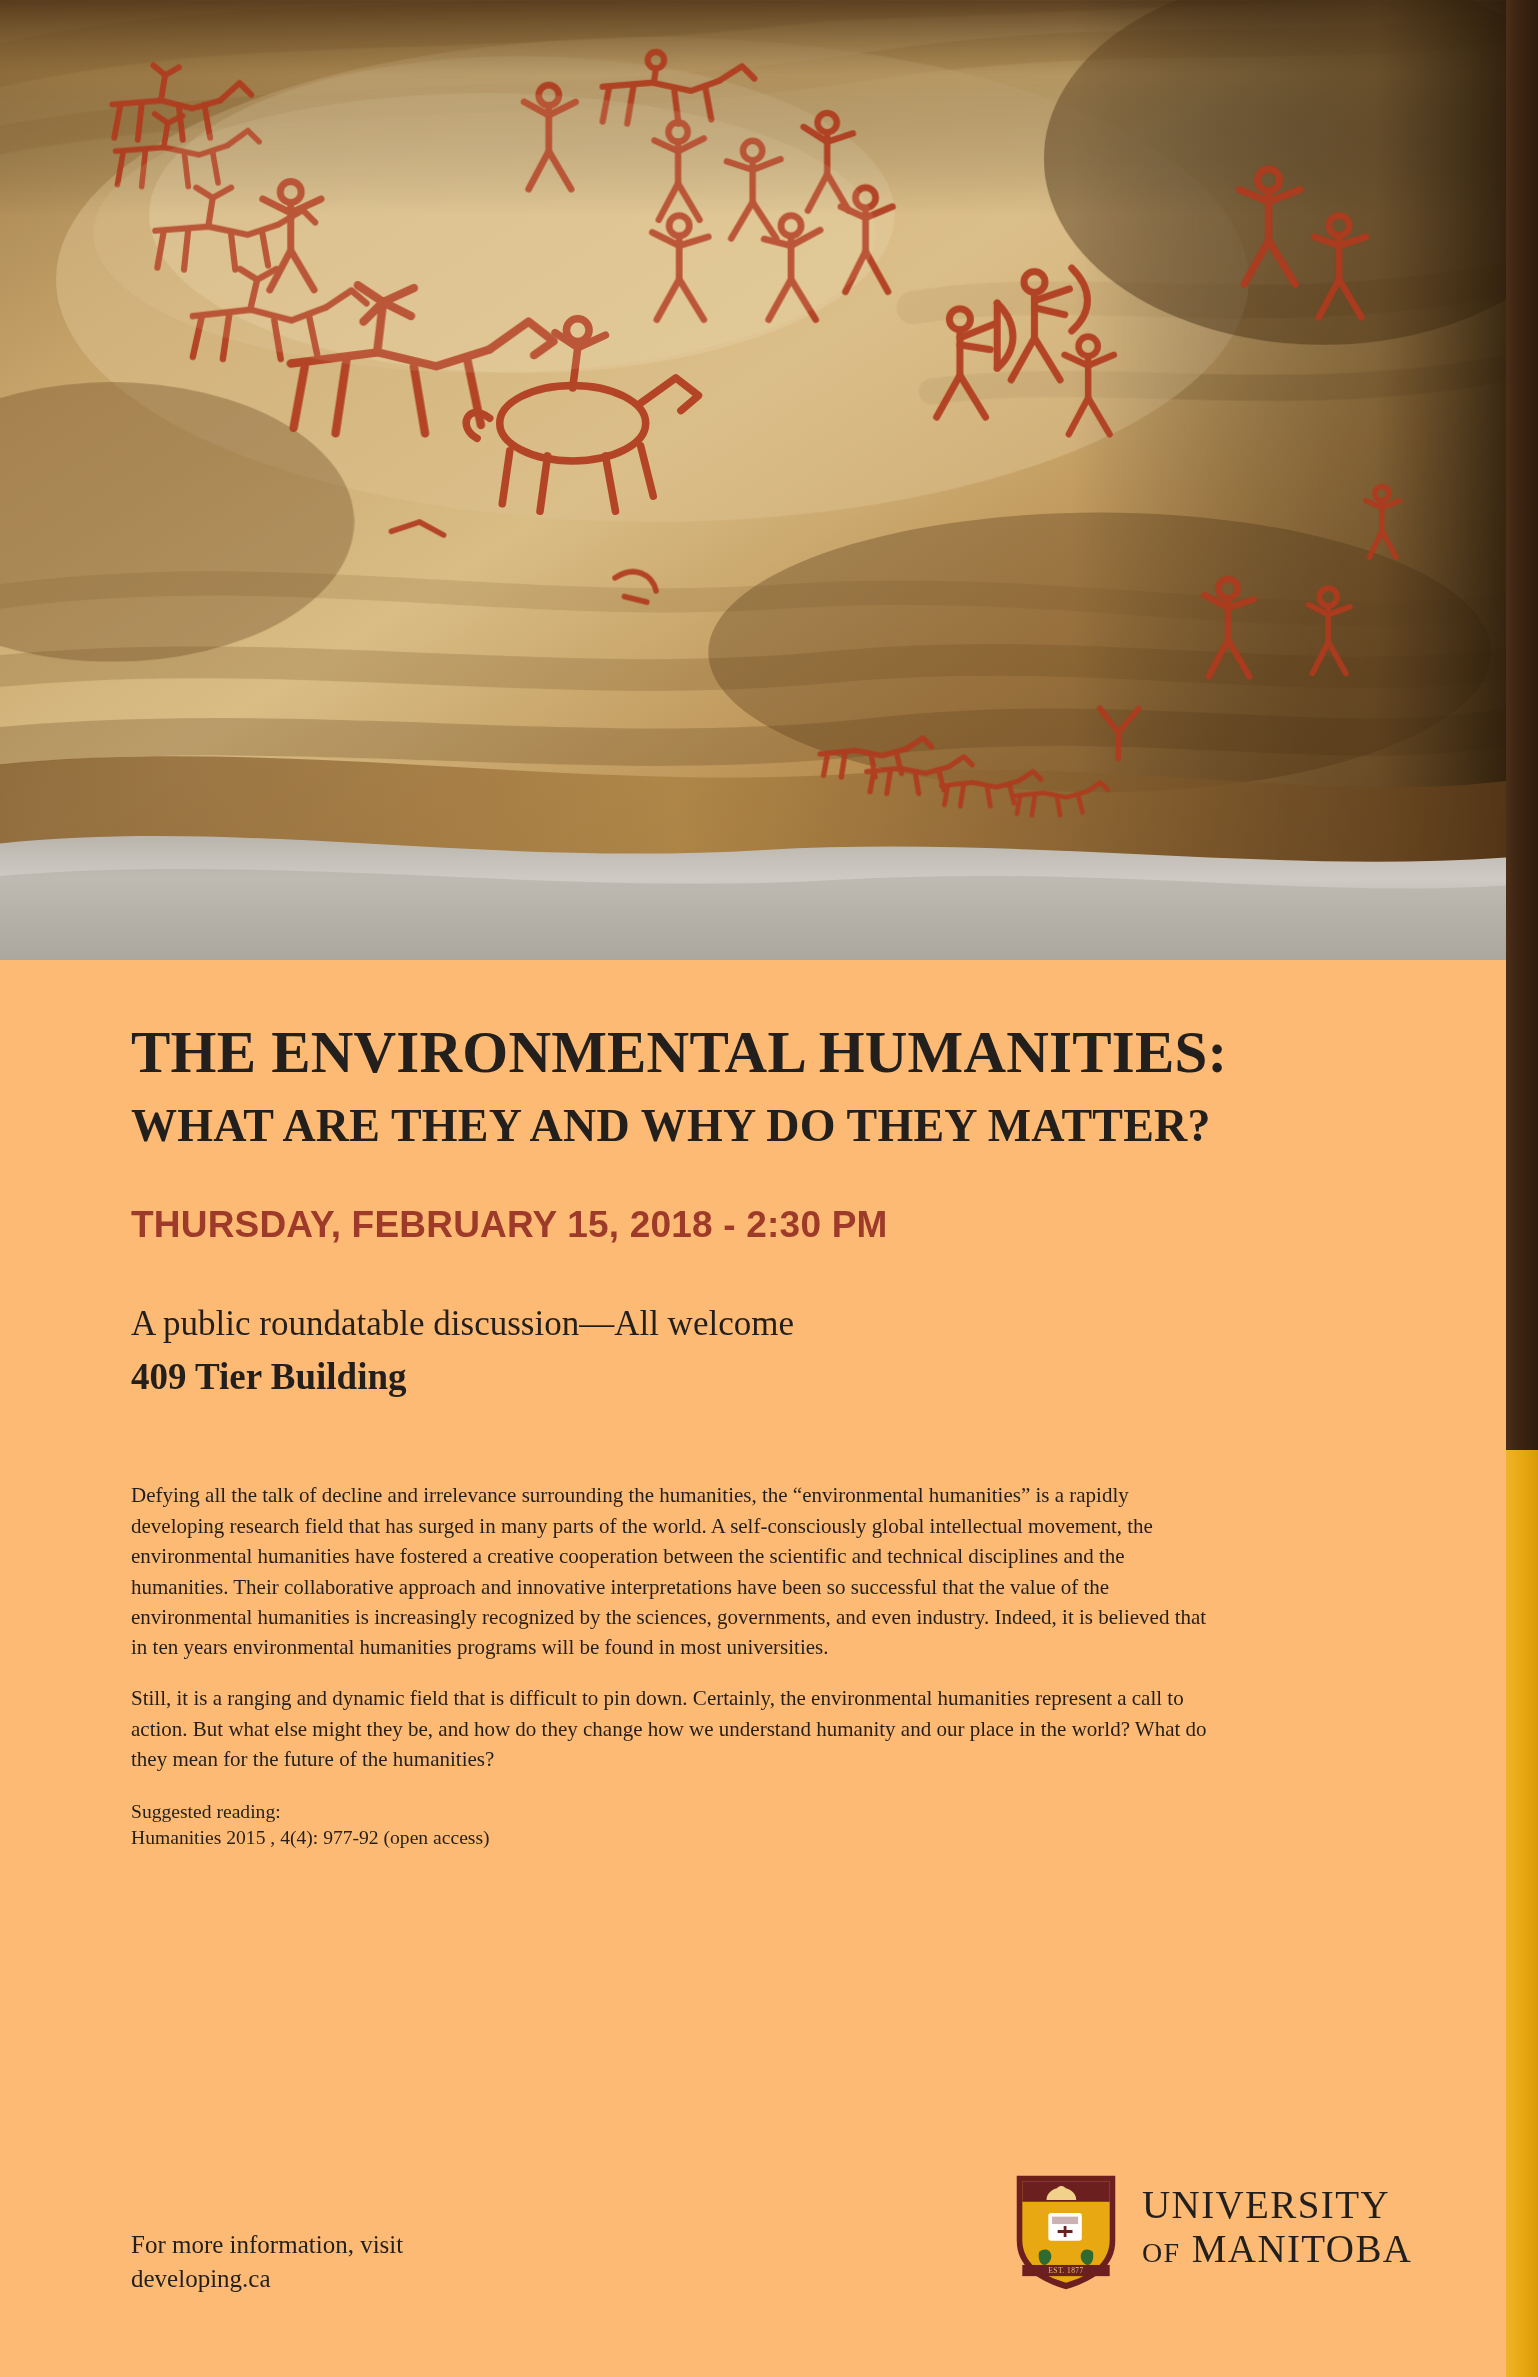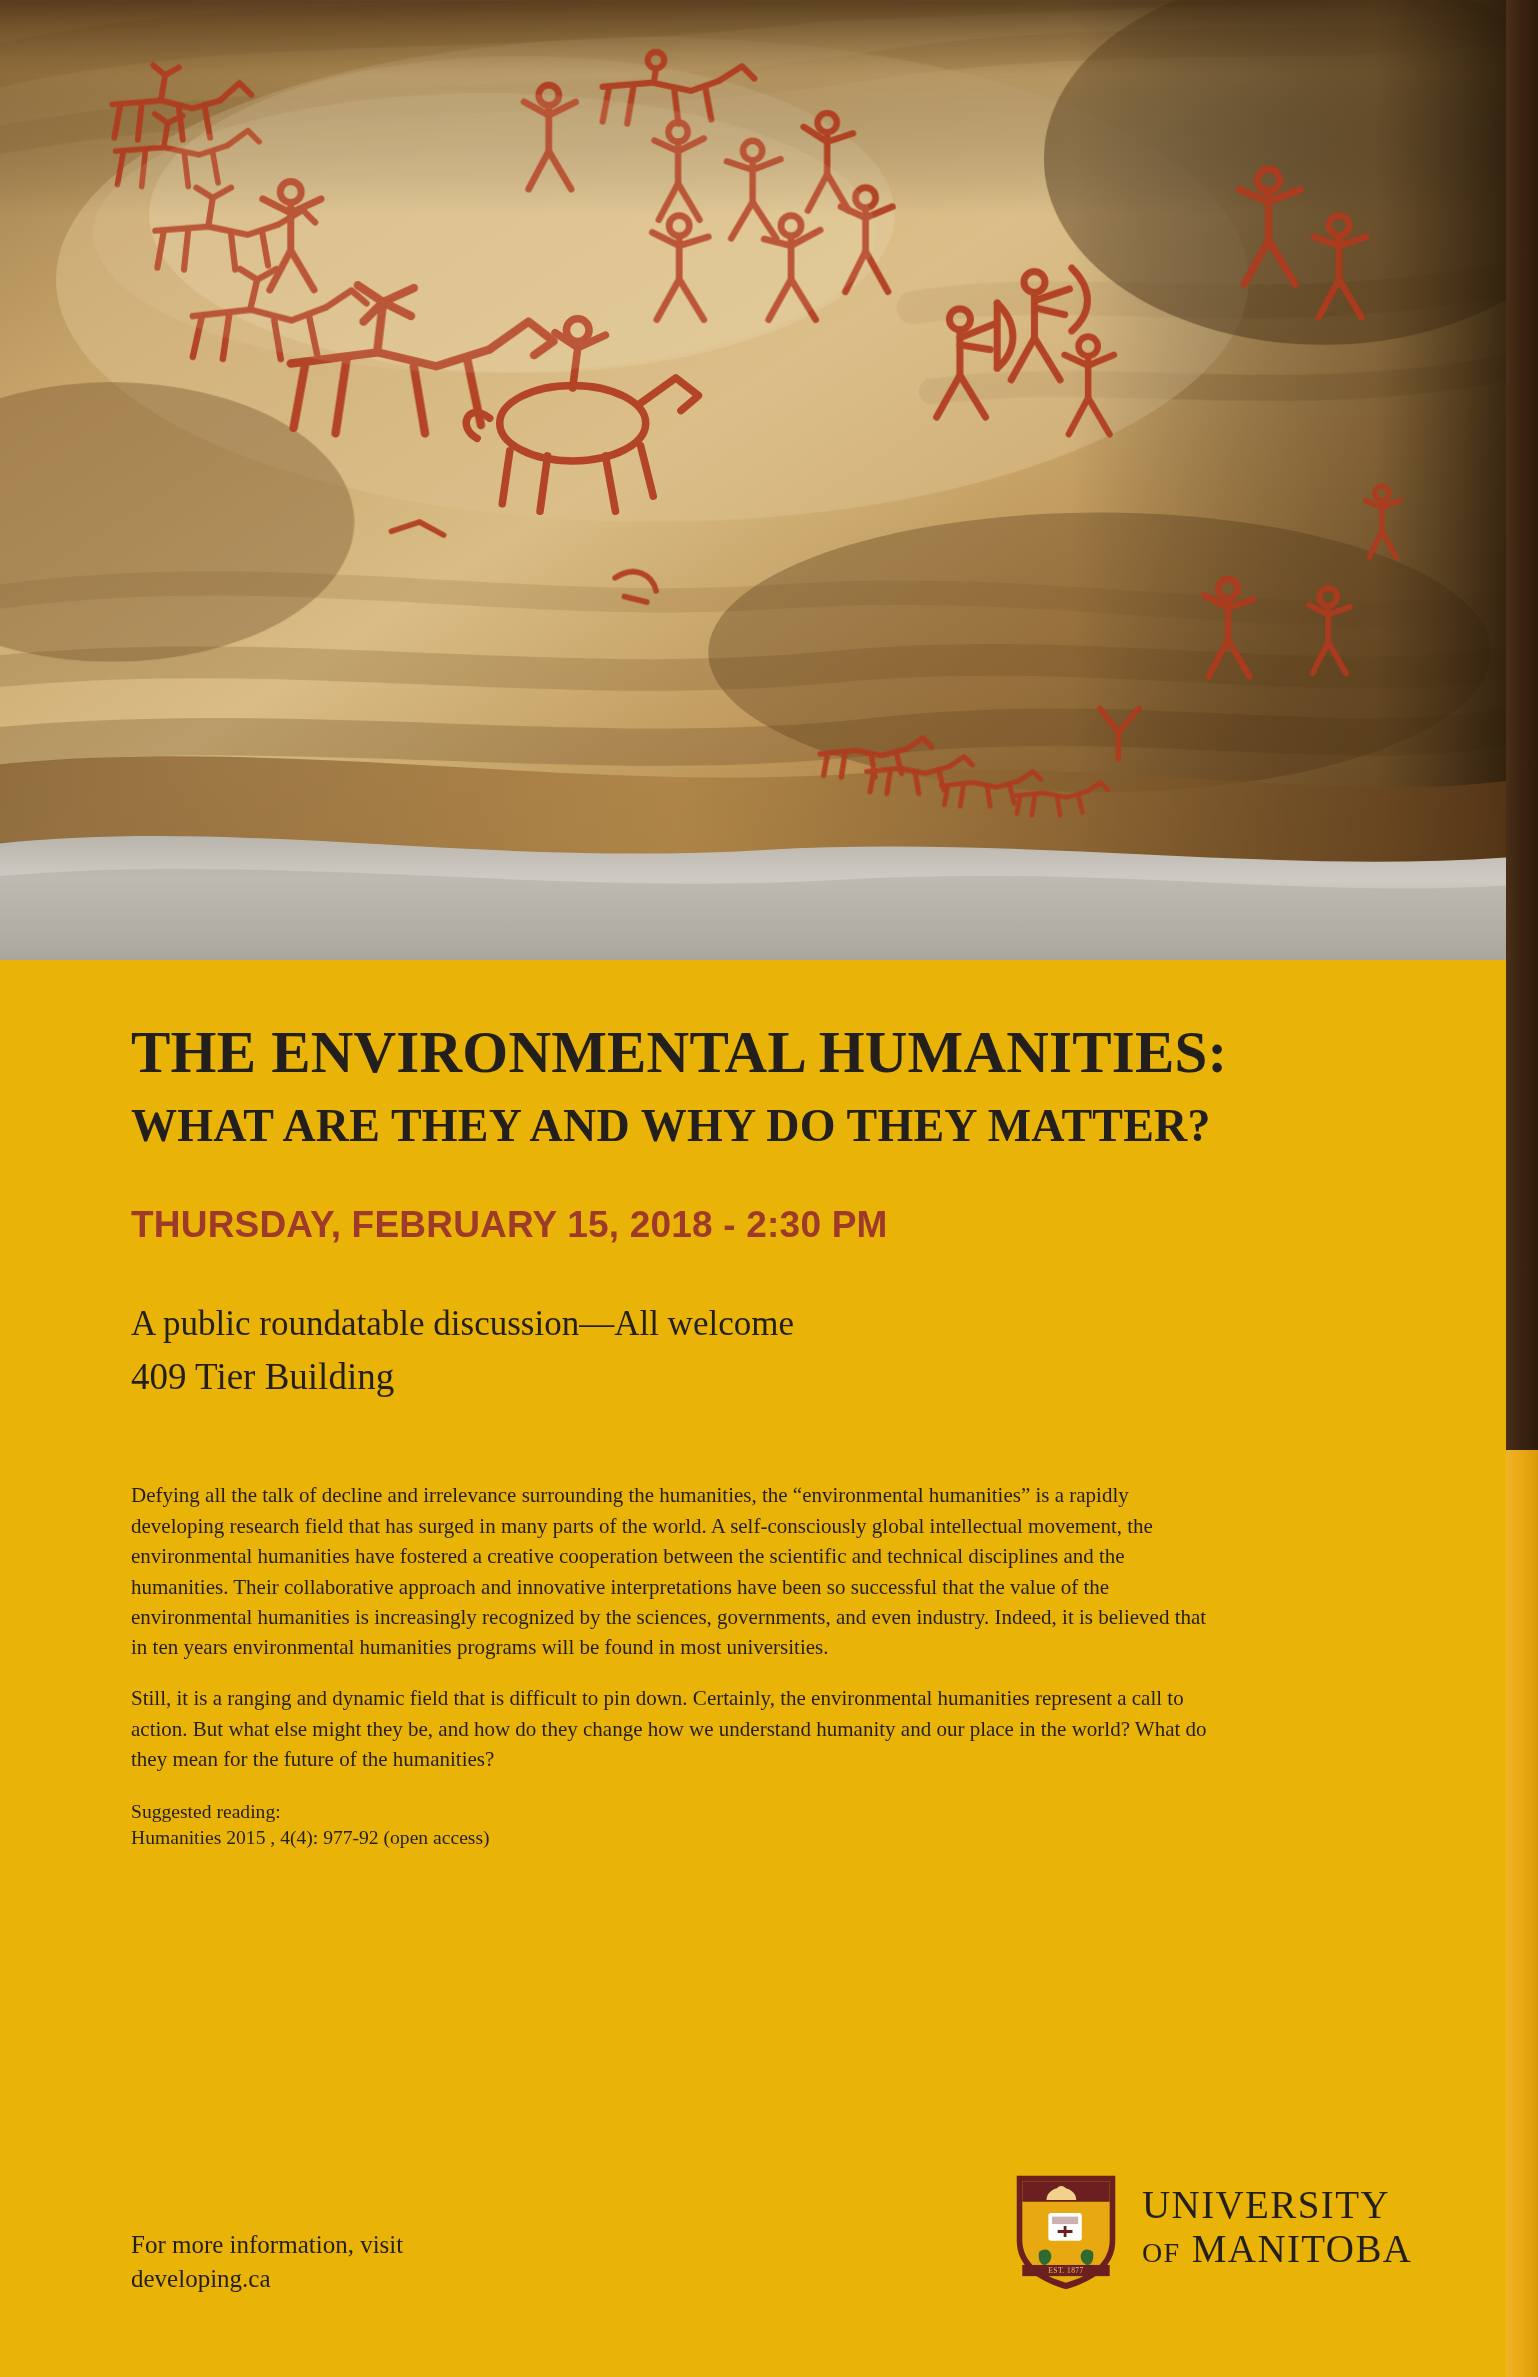--- a/index.html
+++ b/index.html
@@ -14,21 +14,21 @@
     position: relative;
     overflow: hidden;
   }
 
   .poster {
     position: absolute;
     left: 0;
     top: 0;
     width: 1538px;
     height: 2377px;
-    background: #eab308;
+    background: #fdba74;
   }
 
   
   .edge-strip-dark {
     position: absolute;
     right: 0;
     top: 0;
     width: 32px;
     height: 1450px;
     background: linear-gradient(to right, #4a2f18 0%, #3c2412 40%, #2e1b0c 100%);
@@ -92,21 +92,21 @@
   }
 
   .subtitle {
     margin: 58px 0 0 131px;
     color: #231f1c;
     font-size: 35px;
   }
   .room {
     margin: 11.2px 0 0 131px;
     color: #231f1c;
-    font-weight: normal;
+    font-weight: bold;
     font-size: 37px;
   }
 
   .body-copy {
     margin: 82px 0 0 131px;
     width: 1077px;
     color: #241f1c;
     font-size: 21px;
     line-height: 1.45;
     text-align: left;

